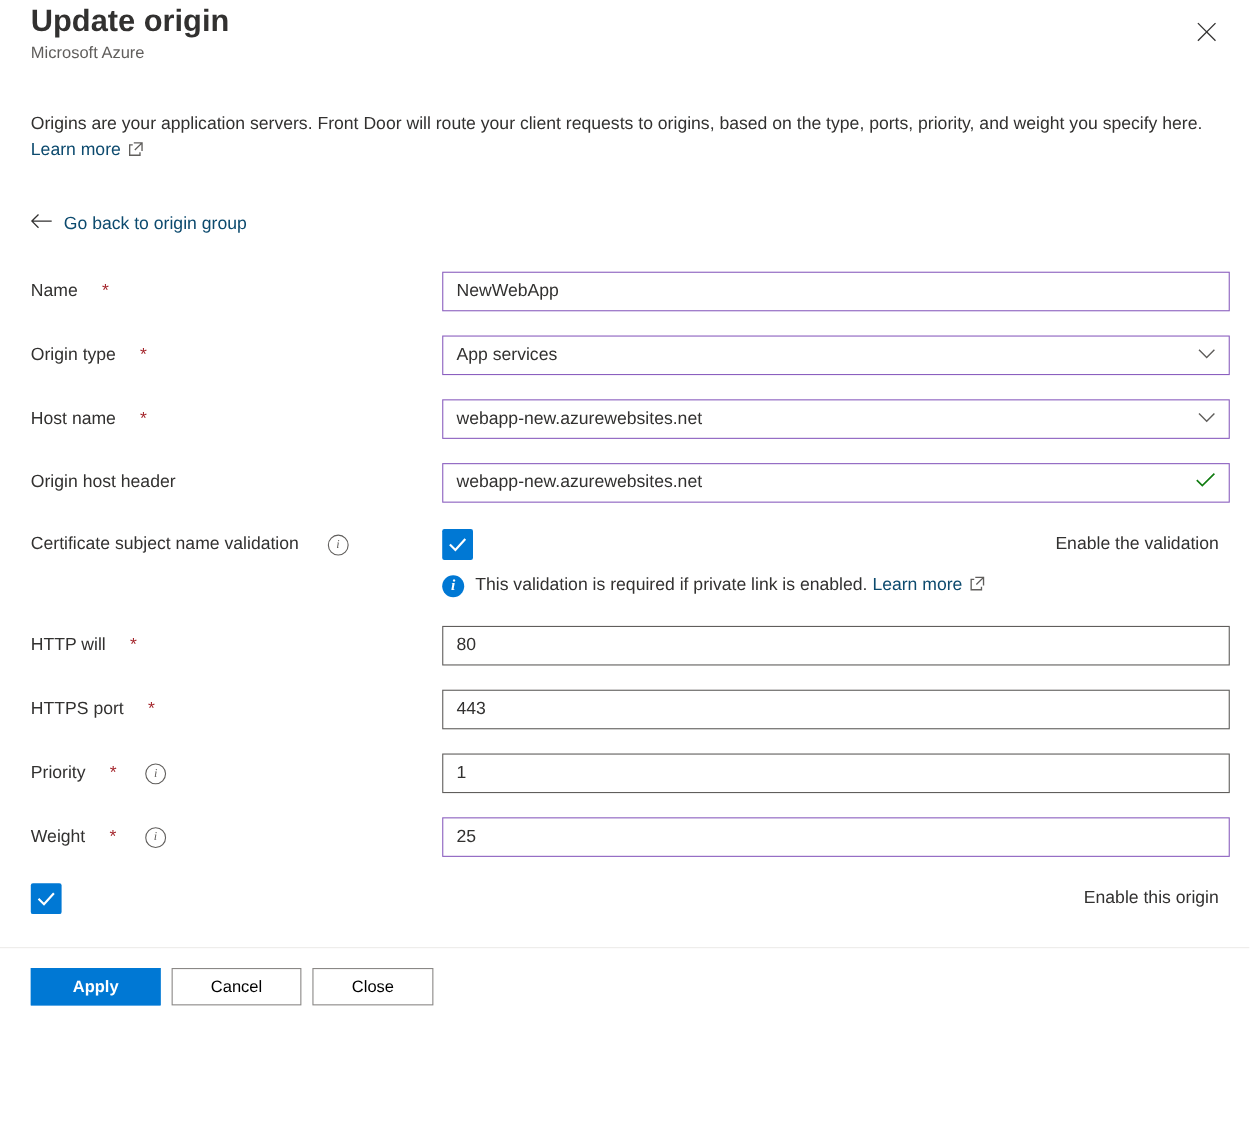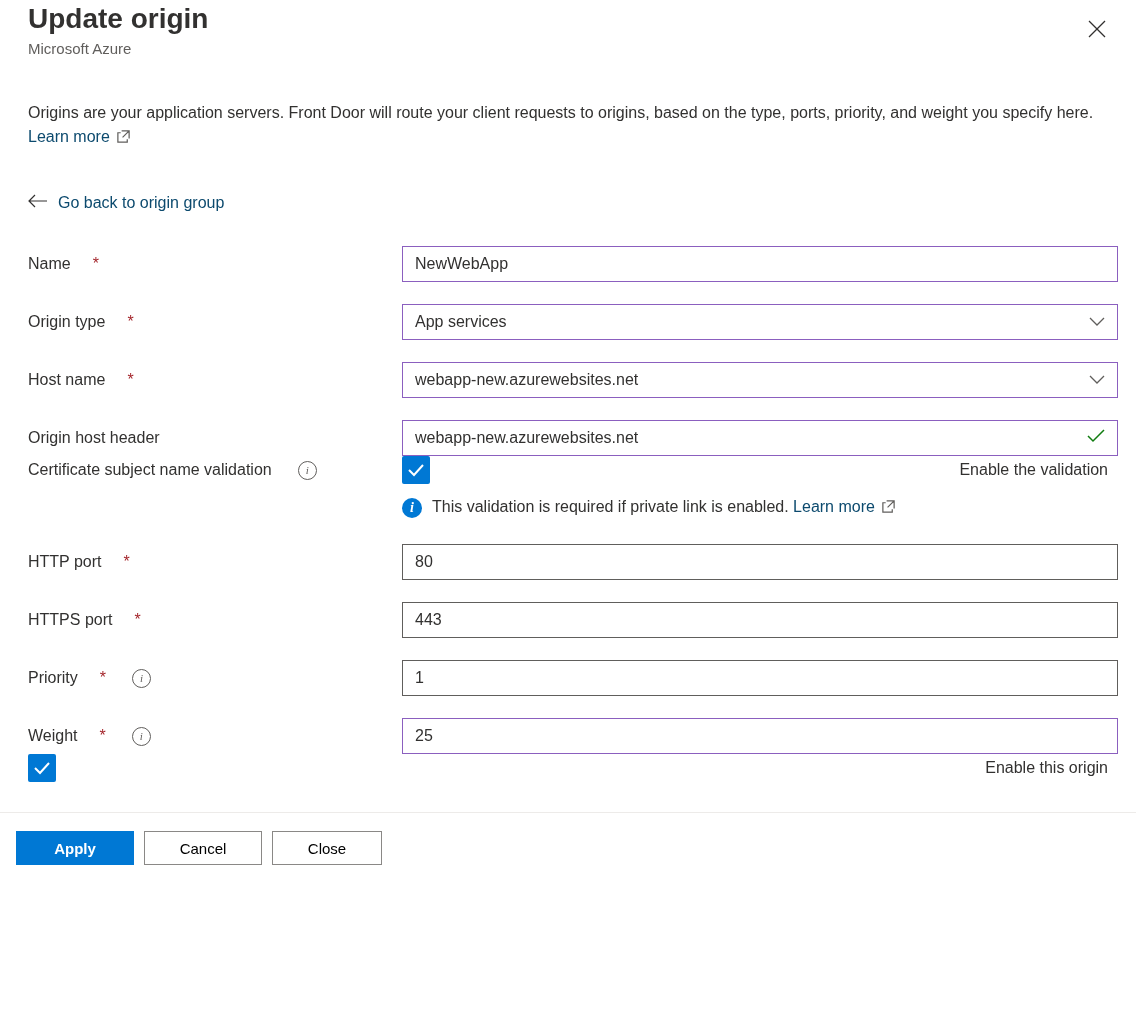--- a/index.html
+++ b/index.html
@@ -58,20 +58,21 @@
   }
   .arrow-left {
     color: #323130;
   }
   .form {
     margin-top: 34px;
   }
   .row {
     display: flex;
     align-items: center;
+    margin-bottom: 24px;
   }
   .row.tight { margin-bottom: 22px; }
   .label-col {
     width: 374px;
     flex-shrink: 0;
     font-size: 16px;
     color: #323130;
     display: flex;
     align-items: center;
     gap: 20px;
@@ -170,21 +171,21 @@
     justify-content: center;
     font-size: 11px;
     font-style: italic;
     font-family: Georgia, serif;
     color: #605e5c;
     margin-left: 6px;
   }
   .footer {
     border-top: 1px solid #edebe9;
     margin-top: 30px;
-    padding: 18px 28px 24px 16px;
+    padding: 18px 28px 24px 28px;
     display: flex;
     gap: 10px;
   }
   .btn {
     height: 34px;
     min-width: 118px;
     border: 1px solid #8a8886;
     background: #fff;
     font-size: 15px;
     font-family: inherit;
@@ -318,21 +319,21 @@
             <svg width="15" height="15" viewBox="0 0 16 16">
                 <path d="M6 2h8v8M14 2L7 9M12 11v3H2V4h3" fill="none" stroke="#605e5c" stroke-width="1.3"></path>
               </svg>
           </span>
         </span>
       </span>
     </div>
 
     <div class="row tight">
       <div class="label-col">
-        <span>HTTP port</span>
+        <span>HTTP will</span>
           <span class="req">*</span>
       </div>
       <div class="ctrl-col">
         <input class="text-input" value="80" style="">
       </div>
     </div>
 
     <div class="row tight">
       <div class="label-col">
         <span>HTTPS port</span>

